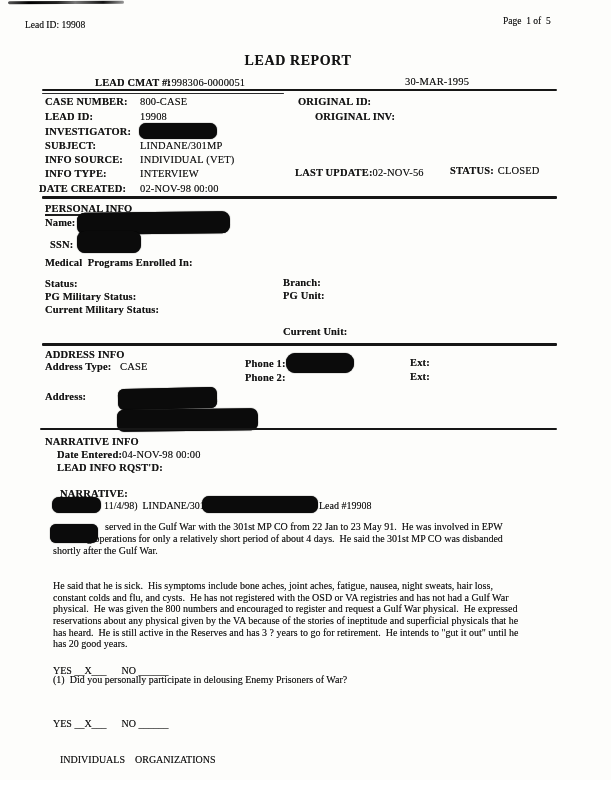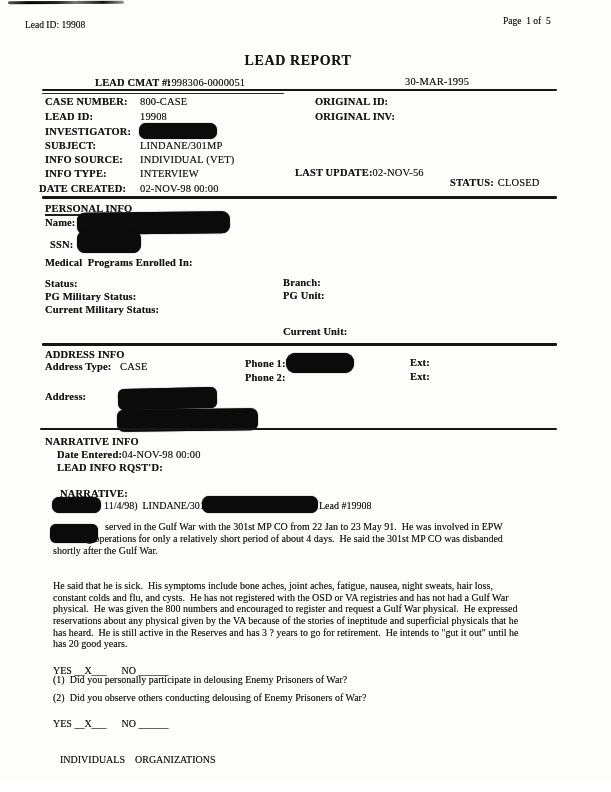--- a/index.html
+++ b/index.html
@@ -43,39 +43,39 @@
   <div class="abs title" style="left:0;top:53px;width:596px">LEAD REPORT</div>
 
   <span class="abs f105 b" style="left:95px;top:77px">LEAD CMAT #:</span>
   <span class="abs f105" style="left:166px;top:77px">1998306-0000051</span>
   <span class="abs f105" style="left:405px;top:76px">30-MAR-1995</span>
   <div class="rule" style="left:42px;top:89px;width:515px;height:2px"></div>
   <div class="rule" style="left:42px;top:92.5px;width:242px;height:1.8px;background:#2a2a2a"></div>
 
   <span class="abs f105 b" style="left:45px;top:96px">CASE NUMBER:</span>
   <span class="abs f105" style="left:140px;top:96px">800-CASE</span>
-  <span class="abs f105 b" style="left:315px;top:96px">ORIGINAL ID:</span>
+  <span class="abs f105 b" style="left:298px;top:96px">ORIGINAL ID:</span>
 
   <span class="abs f105 b" style="left:45px;top:111px">LEAD ID:</span>
   <span class="abs f105" style="left:140px;top:111px">19908</span>
   <span class="abs f105 b" style="left:315px;top:111px">ORIGINAL INV:</span>
 
   <span class="abs f105 b" style="left:45px;top:126px">INVESTIGATOR:</span>
   <div class="redact" style="left:139px;top:123px;width:78px;height:16px;border-radius:7px"></div>
 
   <span class="abs f105 b" style="left:45px;top:140px">SUBJECT:</span>
   <span class="abs f105" style="left:140px;top:140px">LINDANE/301MP</span>
 
   <span class="abs f105 b" style="left:45px;top:154px">INFO SOURCE:</span>
   <span class="abs f105" style="left:140px;top:154px">INDIVIDUAL (VET)</span>
 
   <span class="abs f105 b" style="left:45px;top:168px">INFO TYPE:</span>
   <span class="abs f105" style="left:140px;top:168px">INTERVIEW</span>
   <span class="abs f105" style="left:295px;top:167px"><span class="b">LAST UPDATE:</span><span>02-NOV-56</span></span>
-  <span class="abs f105" style="left:450px;top:177px"><span class="b">STATUS:</span><span class="vgap">CLOSED</span></span>
+  <span class="abs f105" style="left:450px;top:165px"><span class="b">STATUS:</span><span class="vgap">CLOSED</span></span>
 
   <span class="abs f105 b" style="left:39px;top:183px">DATE CREATED:</span>
   <span class="abs f105" style="left:140px;top:183px">02-NOV-98 00:00</span>
 
   <div class="rule" style="left:42px;top:196px;width:515px;height:2.5px"></div>
 
   <span class="abs f105 b" style="left:45px;top:203px">PERSONAL INFO</span>
   <div class="p-underline"></div>
   <span class="abs f105 b" style="left:45px;top:217px">Name:</span>
   <div class="redact" style="left:77px;top:212px;width:153px;height:22px;border-radius:8px;transform:rotate(-.6deg)"></div>
@@ -117,17 +117,16 @@
   <span class="abs f10" style="left:319px;top:500px">Lead #19908</span>
 
   <div class="redact" style="left:50px;top:524px;width:48px;height:19px;border-radius:6px;z-index:3"></div>
   <div class="abs f10 narrative-flow" style="left:53px;top:498px;width:467px">
     <p class="indent">served in the Gulf War with the 301st MP CO from 22 Jan to 23 May 91.  He was involved in EPW delousing operations for only a relatively short period of about 4 days.  He said the 301st MP CO was disbanded shortly after the Gulf War.</p>
     <p>He said that he is sick.  His symptoms include bone aches, joint aches, fatigue, nausea, night sweats, hair loss, constant colds and flu, and cysts.  He has not registered with the OSD or VA registries and has not had a Gulf War physical.  He was given the 800 numbers and encouraged to register and request a Gulf War physical.  He expressed reservations about any physical given by the VA because of the stories of ineptitude and superficial physicals that he has heard.  He is still active in the Reserves and has 3 ? years to go for retirement.  He intends to "gut it out" until he has 20 good years.</p>
     <p>(1)  Did you personally participate in delousing Enemy Prisoners of War?</p>
   </div>
 
   <span class="abs f10" style="left:53px;top:665px">YES __X___      NO ______</span>
-  <span class="abs f10" style="left:53px;top:692px">(2)  Did you observe others conducting delousing of Enemy Prisoners of War?</span>
   <span class="abs f10" style="left:53px;top:718px">YES __X___      NO ______</span>
   <span class="abs f10" style="left:60px;top:754px">INDIVIDUALS    ORGANIZATIONS</span>
 
 </div>
 
 </body></html>

